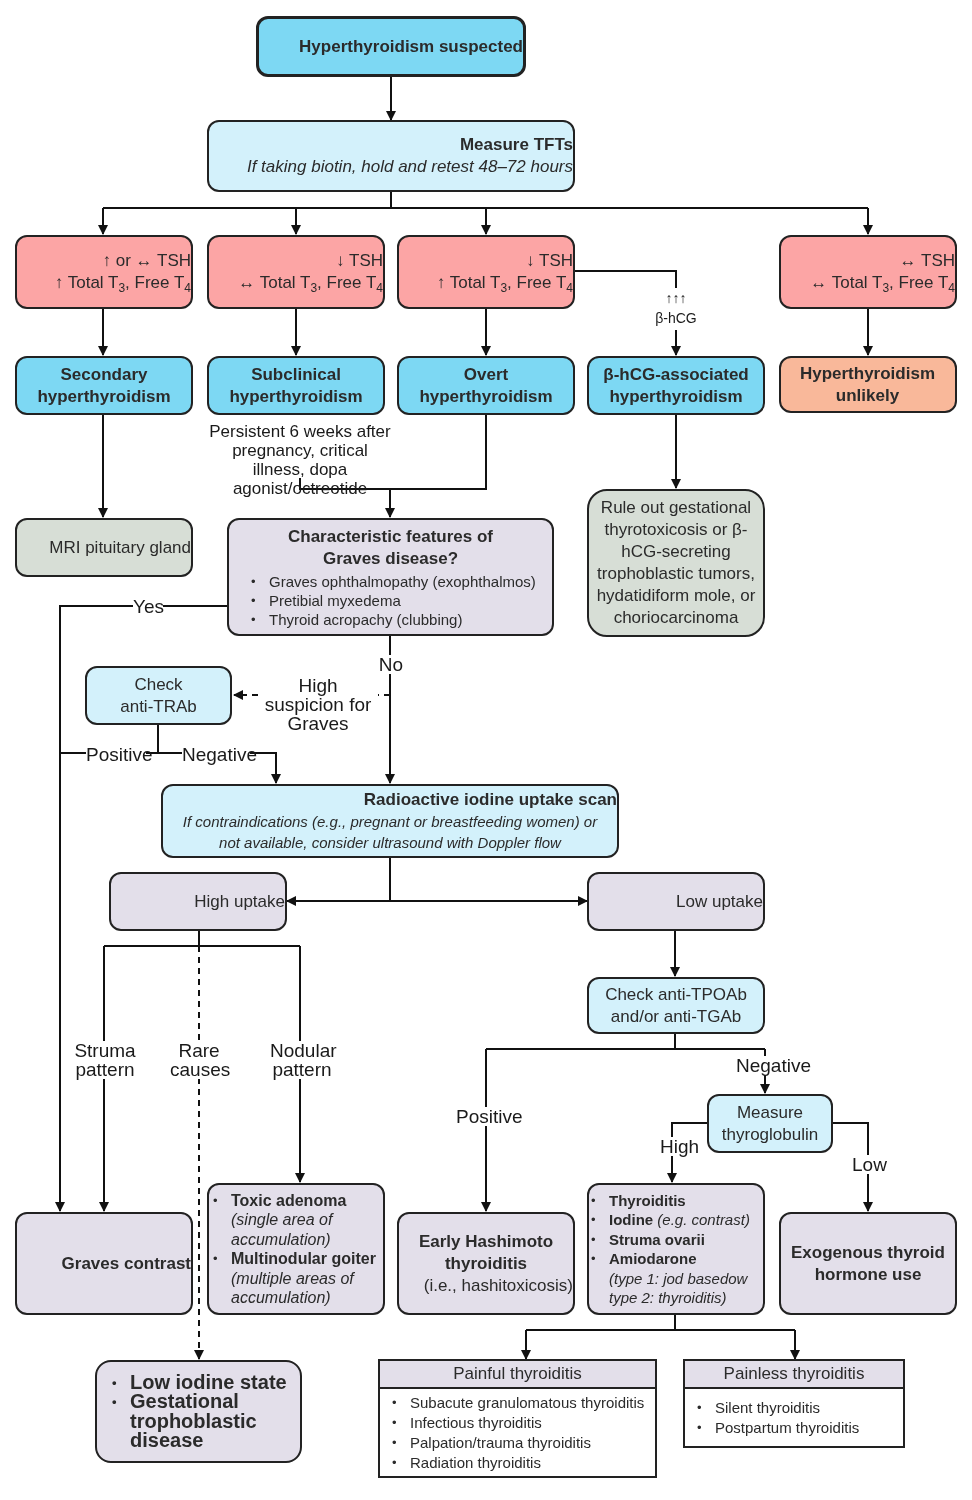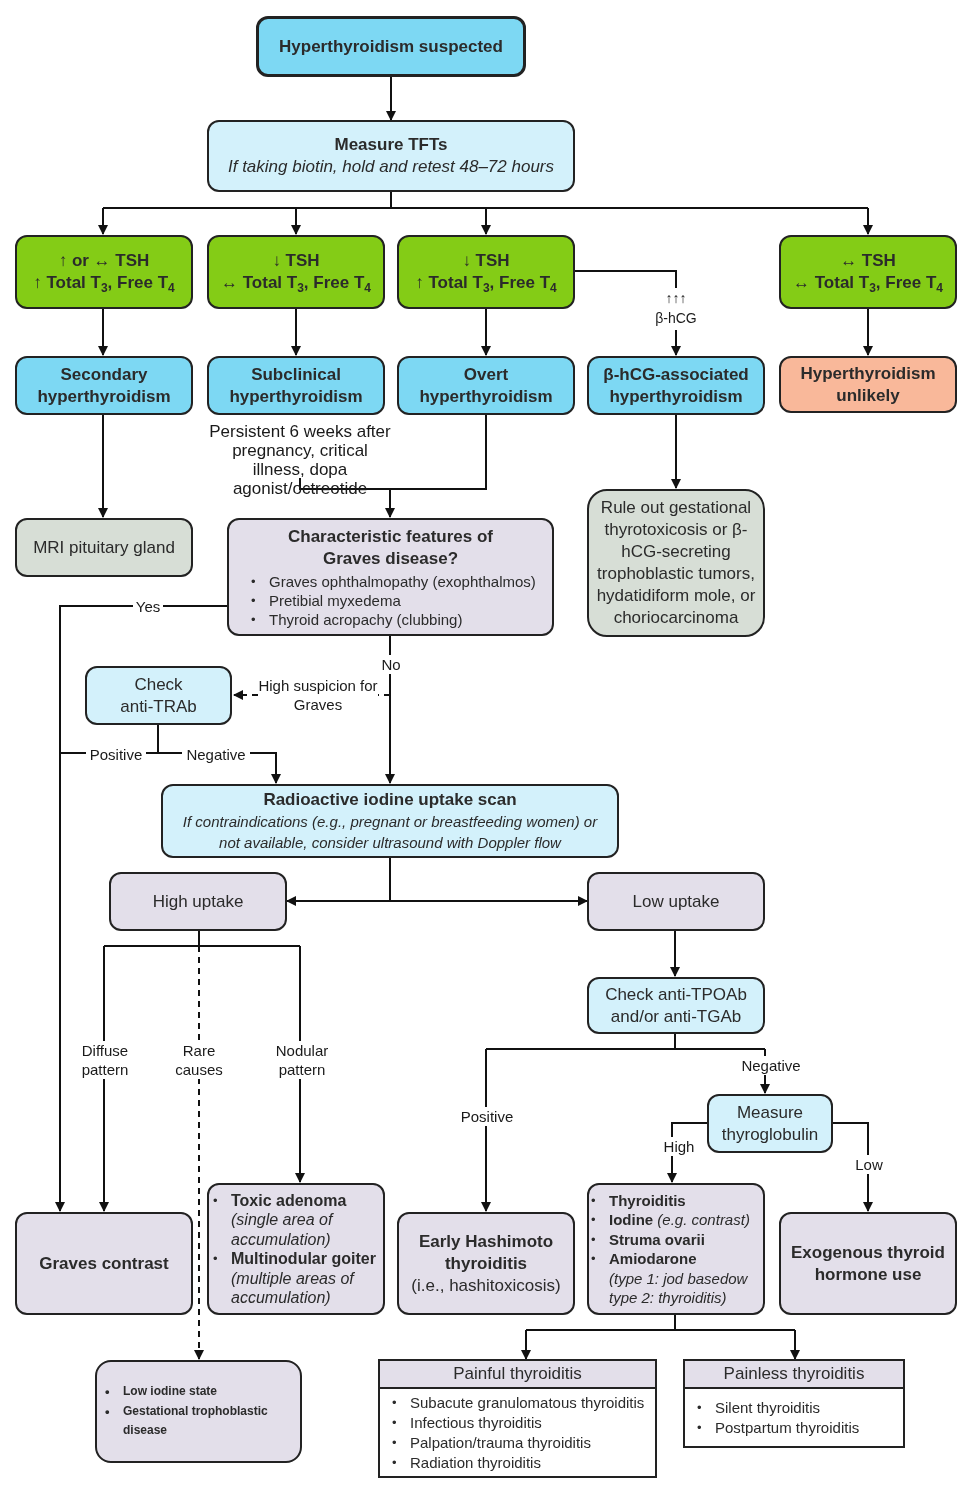--- a/index.html
+++ b/index.html
@@ -1,30 +1,30 @@
 <!DOCTYPE html>
 <html><head>
 <meta charset="utf-8">
 <style>
   html, body { margin: 0; padding: 0; background: #ffffff; }
   body { width: 972px; height: 1500px; position: relative; overflow: hidden;
          font-family: "Liberation Sans", sans-serif; color: #2b2b2b; }
   #wires { position: absolute; left: 0; top: 0; width: 972px; height: 1500px; }
   .box { position: absolute; box-sizing: border-box; border: 2px solid #222; border-radius: 12px;
-         display: flex; flex-direction: column; justify-content: center; align-items: center;
+         display: flex; flex-direction: column; justify-content: center; align-items: flex-end;
          text-align: center; font-size: 17px; line-height: 22px; }
   .cyan { background: #7dd8f3; }
   .lightcyan { background: #d3f1fb; }
-  .yellow { background: #84cc16; font-weight: bold; }
+  .yellow { background: #fca5a5; }
   .salmon { background: #f9b89a; }
   .sage { background: #d7ded6; }
   .lav { background: #e3dfea; }
   .b { font-weight: bold; }
   .i { font-style: italic; }
-  .lbl { position: absolute; font-size: 15px; line-height: 19px; text-align: center; background: #fff; color: #1a1a1a; }
+  .lbl { position: absolute; font-size: 19px; line-height: 19px; text-align: center; background: #fff; color: #1a1a1a; }
   .lbl.nobg { background: transparent; }
   ul.bul { margin: 0; padding: 0 0 0 22px; text-align: left; list-style: none; }
   ul.bul li { position: relative; }
   ul.bul li::before { content: "•"; position: absolute; left: -18px; font-size: 13px; }
   sub { font-size: 12px; vertical-align: -4px; line-height: 0; }
   .tbl { position: absolute; box-sizing: border-box; border: 2px solid #222; background: #fff; }
   .tbl .hd { background: #e3dfea; border-bottom: 2px solid #222; text-align: center; font-size: 17px; line-height: 26px; }
   .tbl ul { padding: 4px 0 4px 30px; font-size: 15px; line-height: 20px; }
 </style>
 </head>
@@ -172,21 +172,21 @@
   <span class="i" style="font-size:15px;line-height:21px;padding:0 12px;">If contraindications (e.g., pregnant or breastfeeding women) or not available, consider ultrasound with Doppler flow</span>
 </div>
 
 <div class="box lav" style="left:109px;top:872px;width:178px;height:59px;">
   <span>High uptake</span>
 </div>
 <div class="box lav" style="left:587px;top:872px;width:178px;height:59px;">
   <span>Low uptake</span>
 </div>
 
-<div class="lbl" style="left:74px;top:1041px;width:62px;">Diffuse pattern</div>
+<div class="lbl" style="left:74px;top:1041px;width:62px;">Struma pattern</div>
 <div class="lbl" style="left:170px;top:1041px;width:58px;">Rare causes</div>
 <div class="lbl" style="left:270px;top:1041px;width:64px;">Nodular pattern</div>
 
 <div class="box lightcyan" style="left:587px;top:977px;width:178px;height:57px;">
   <span style="padding:0 10px;">Check anti-TPOAb and/or anti-TGAb</span>
 </div>
 <div class="lbl" style="left:456px;top:1107px;width:62px;">Positive</div>
 <div class="lbl" style="left:736px;top:1056px;width:70px;">Negative</div>
 
 <div class="box lightcyan" style="left:707px;top:1094px;width:126px;height:59px;">
@@ -218,21 +218,21 @@
     <li><span class="b">Struma ovarii</span></li>
     <li><span class="b">Amiodarone</span><br><span class="i" style="display:inline-block;width:150px;">(type 1: jod basedow type 2: thyroiditis)</span></li>
   </ul>
 </div>
 
 <div class="box lav b" style="left:779px;top:1212px;width:178px;height:103px;">
   <span style="padding:0 4px;">Exogenous thyroid hormone use</span>
 </div>
 
 <div class="box lav" style="left:95px;top:1360px;width:207px;height:103px;border-radius:16px;align-items:flex-start;">
-  <ul class="bul b" style="font-size:12px;line-height:19.5px;padding-left:26px;">
+  <ul class="bul b" style="font-size:20px;line-height:19.5px;padding-left:26px;margin-left:7px;">
     <li>Low iodine state</li>
     <li>Gestational trophoblastic disease</li>
   </ul>
 </div>
 
 <div class="tbl" style="left:378px;top:1359px;width:279px;height:119px;">
   <div class="hd">Painful thyroiditis</div>
   <ul class="bul">
     <li>Subacute granulomatous thyroiditis</li>
     <li>Infectious thyroiditis</li>

